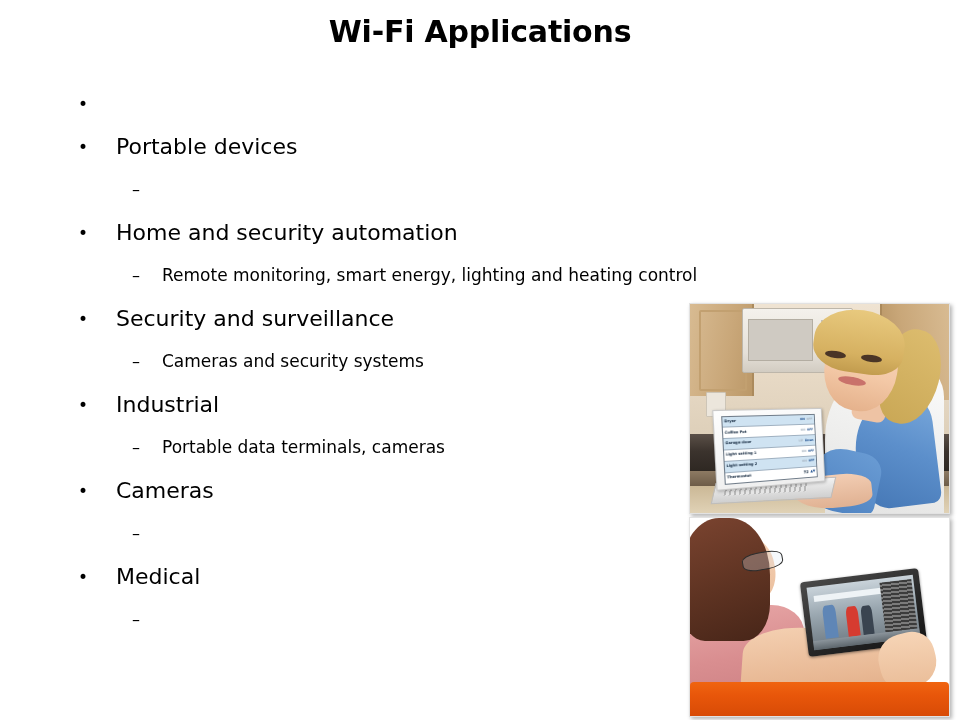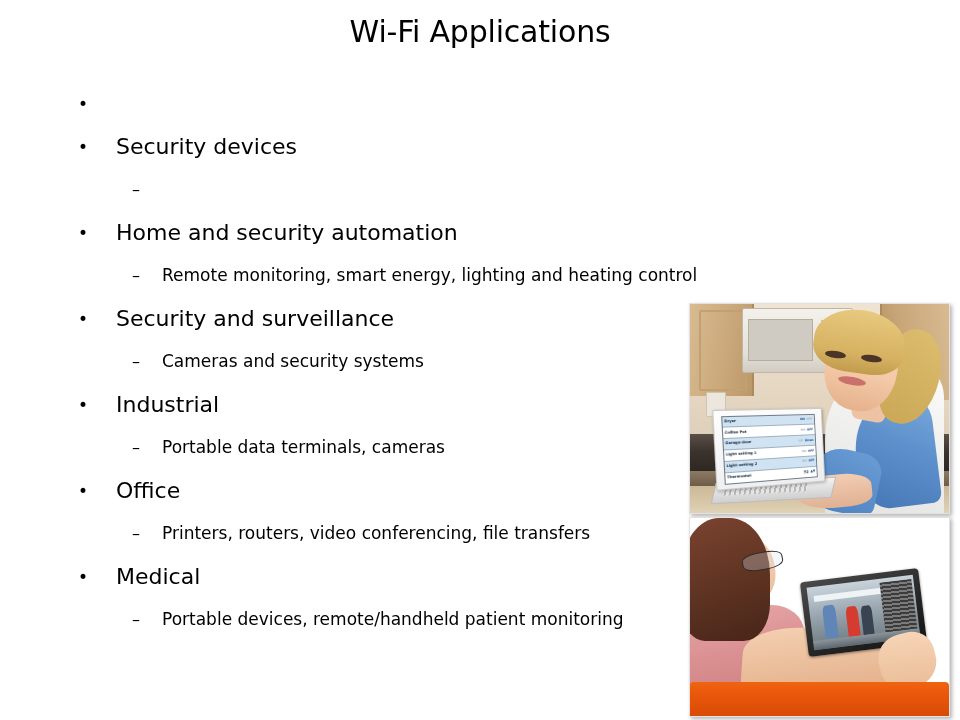--- a/index.html
+++ b/index.html
@@ -17,21 +17,21 @@
   }
 
   
   .slide-title {
     position: absolute;
     top: 14px;
     left: 0;
     width: 960px;
     text-align: center;
     font-size: 30px;
-    font-weight: normal;
+    font-weight: bold;
     letter-spacing: -0.2px;
     color: #000000;
   }
 
   
   .body-list {
     position: absolute;
     top: 82px;
     left: 70px;
     width: 800px;
@@ -343,21 +343,21 @@
 <div class="slide-title">Wi-Fi Applications</div>
 
 <div class="body-list">
 
   <div class="lvl1">
     <span class="marker">•</span>
   </div>
 
   <div class="lvl1">
     <span class="marker">•</span>
-    <span>Security devices</span>
+    <span>Portable devices</span>
   </div>
 
   <div class="lvl2">
     <span class="marker">–</span>
   </div>
 
   <div class="lvl1">
     <span class="marker">•</span>
     <span>Home and security automation</span>
   </div>
@@ -382,36 +382,34 @@
     <span>Industrial</span>
   </div>
 
   <div class="lvl2">
     <span class="marker">–</span>
     <span>Portable data terminals, cameras</span>
   </div>
 
   <div class="lvl1">
     <span class="marker">•</span>
-    <span>Office</span>
+    <span>Cameras</span>
   </div>
 
   <div class="lvl2">
     <span class="marker">–</span>
-    <span>Printers, routers, video conferencing, file transfers</span>
   </div>
 
   <div class="lvl1">
     <span class="marker">•</span>
     <span>Medical</span>
   </div>
 
   <div class="lvl2">
     <span class="marker">–</span>
-    <span>Portable devices, remote/handheld patient monitoring</span>
   </div>
 
 </div>
 
 <div class="photo" id="photo-kitchen">
   <div class="kitchen-scene">
     <div class="k-wall"></div>
     <div class="k-cab-l"></div>
     <div class="k-cab-r"></div>
     <div class="k-micro"></div>

